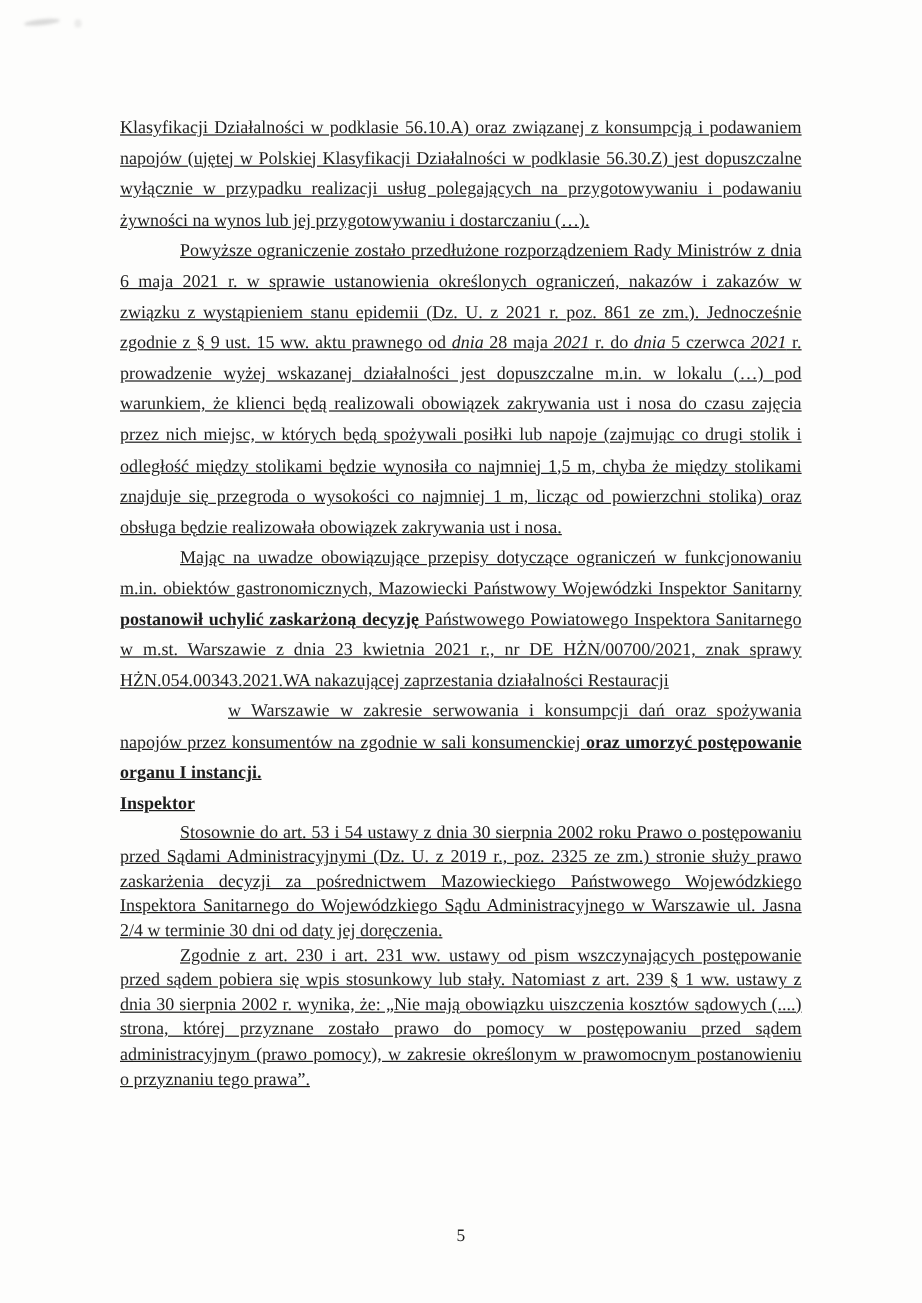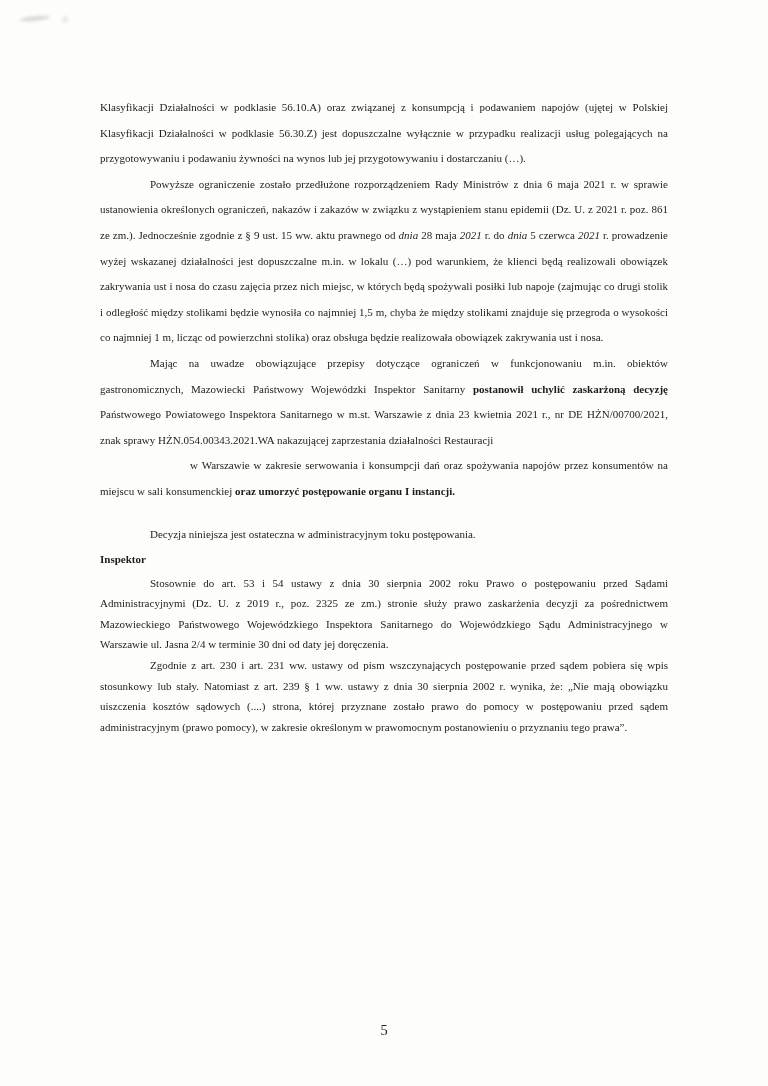--- a/index.html
+++ b/index.html
@@ -33,22 +33,23 @@
   }
   .doc-body {
     position: absolute;
     left: 100px;
     top: 95px;
     width: 568px;
   }
   p.para {
     margin: 0;
     padding: 0;
-    font-size: 11px;
+    font-size: 15px;
     text-align: justify;
+    text-decoration: underline;
   }
   .k-body-wide   { line-height: 25.6px; }
   .k-body-tight  { line-height: 20.6px; }
   .k-heading-center {
     line-height: 25.6px;
     text-align: center;
     margin-top: 15px;
   }
   .k-body-wide.k-spaced-before  { margin-top: 17px; }
   .k-body-tight.k-spaced-before { }
@@ -71,20 +72,19 @@
 </head>
 <body>
 
 <div class="smudge smudge-main"></div>
 <div class="smudge smudge-dot"></div>
 
 <div class="doc-body">
     <p class="para k-body-wide indent-none"><span class="seg-normal">Klasyfikacji Działalności w podklasie 56.10.A) oraz związanej z konsumpcją i podawaniem napojów (ujętej w Polskiej Klasyfikacji Działalności w podklasie 56.30.Z) jest dopuszczalne wyłącznie w przypadku realizacji usług polegających na przygotowywaniu i podawaniu żywności na wynos lub jej przygotowywaniu i dostarczaniu (…).</span></p>
     <p class="para k-body-wide indent-first-line"><span class="seg-normal">Powyższe ograniczenie zostało przedłużone rozporządzeniem Rady Ministrów z dnia 6 maja 2021 r. w sprawie ustanowienia określonych ograniczeń, nakazów i zakazów w związku z wystąpieniem stanu epidemii (Dz. U. z 2021 r. poz. 861 ze zm.). Jednocześnie zgodnie z § 9 ust. 15 ww. aktu prawnego od </span><span class="seg-italic">dnia</span><span class="seg-normal"> 28 maja </span><span class="seg-italic">2021</span><span class="seg-normal"> r. do </span><span class="seg-italic">dnia</span><span class="seg-normal"> 5 czerwca </span><span class="seg-italic">2021</span><span class="seg-normal"> r. prowadzenie wyżej wskazanej działalności jest dopuszczalne m.in. w lokalu (…) pod warunkiem, że klienci będą realizowali obowiązek zakrywania ust i nosa do czasu zajęcia przez nich miejsc, w których będą spożywali posiłki lub napoje (zajmując co drugi stolik i odległość między stolikami będzie wynosiła co najmniej 1,5 m, chyba że między stolikami znajduje się przegroda o wysokości co najmniej 1 m, licząc od powierzchni stolika) oraz obsługa będzie realizowała obowiązek zakrywania ust i nosa.</span></p>
     <p class="para k-body-wide indent-first-line"><span class="seg-normal">Mając na uwadze obowiązujące przepisy dotyczące ograniczeń w funkcjonowaniu m.in. obiektów gastronomicznych, Mazowiecki Państwowy Wojewódzki Inspektor Sanitarny </span><span class="seg-bold">postanowił uchylić zaskarżoną decyzję</span><span class="seg-normal"> Państwowego Powiatowego Inspektora Sanitarnego w m.st. Warszawie z dnia 23 kwietnia 2021 r., nr DE HŻN/00700/2021, znak sprawy HŻN.054.00343.2021.WA nakazującej zaprzestania działalności Restauracji</span></p>
-    <p class="para k-body-wide indent-redacted-gap"><span class="seg-normal">w Warszawie w zakresie serwowania i konsumpcji dań oraz spożywania napojów przez konsumentów na miejscu w sali konsumenckiej </span><span class="seg-bold">oraz umorzyć postępowanie organu I instancji.</span></p>
-    <p class="para k-body-wide k-spaced-before indent-first-line"><span class="seg-normal">Decyzja niniejsza jest ostateczna w administracyjnym toku postępowania.</span></p>
+    <p class="para k-body-wide indent-redacted-gap"><span class="seg-normal">w Warszawie w zakresie serwowania i konsumpcji dań oraz spożywania napojów przez konsumentów na zgodnie w sali konsumenckiej </span><span class="seg-bold">oraz umorzyć postępowanie organu I instancji.</span></p>
     <p class="para k-heading-center indent-none"><span class="seg-bold">Inspektor</span></p>
     <p class="para k-body-tight k-spaced-before indent-first-line"><span class="seg-normal">Stosownie do art. 53 i 54 ustawy z dnia 30 sierpnia 2002 roku Prawo o postępowaniu przed Sądami Administracyjnymi (Dz. U. z 2019 r., poz. 2325 ze zm.) stronie służy prawo zaskarżenia decyzji za pośrednictwem Mazowieckiego Państwowego Wojewódzkiego Inspektora Sanitarnego do Wojewódzkiego Sądu Administracyjnego w Warszawie ul. Jasna 2/4 w terminie 30 dni od daty jej doręczenia.</span></p>
     <p class="para k-body-tight indent-first-line"><span class="seg-normal">Zgodnie z art. 230 i art. 231 ww. ustawy od pism wszczynających postępowanie przed sądem pobiera się wpis stosunkowy lub stały. Natomiast z art. 239 § 1 ww. ustawy z dnia 30 sierpnia 2002 r. wynika, że: „Nie mają obowiązku uiszczenia kosztów sądowych (....) strona, której przyznane zostało prawo do pomocy w postępowaniu przed sądem administracyjnym (prawo pomocy), w zakresie określonym w prawomocnym postanowieniu o przyznaniu tego prawa”.</span></p>
   </div>
 
 <div class="page-number">5</div>
 
 </body></html>

